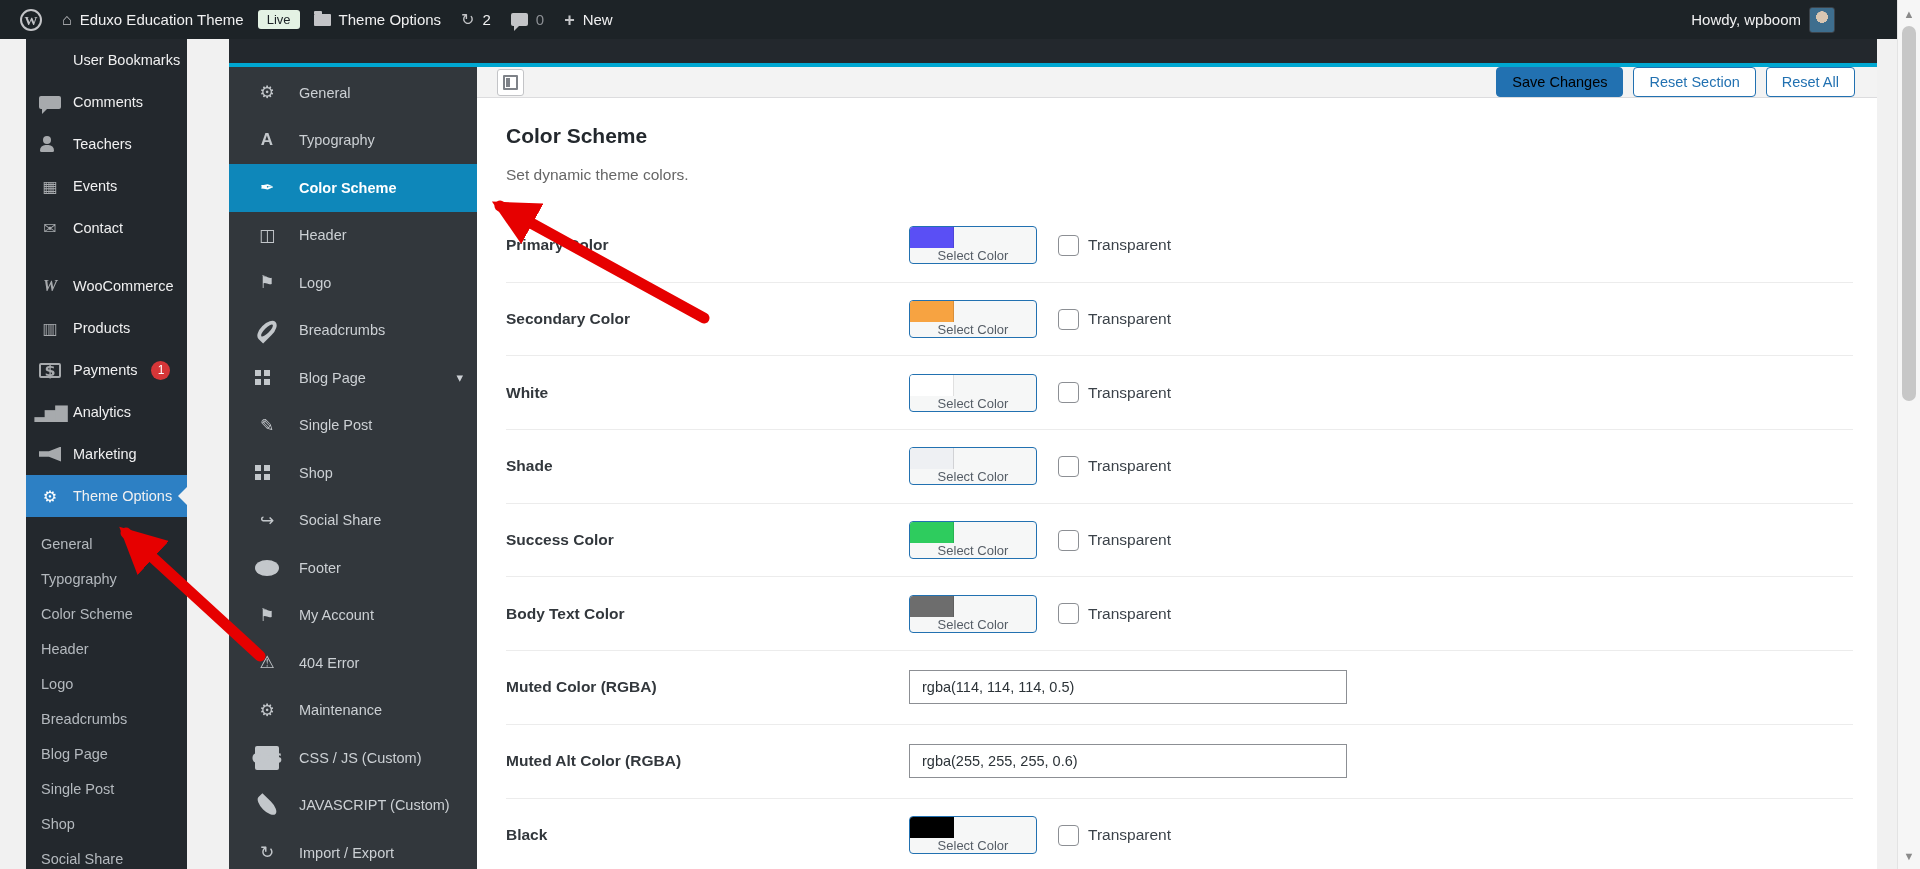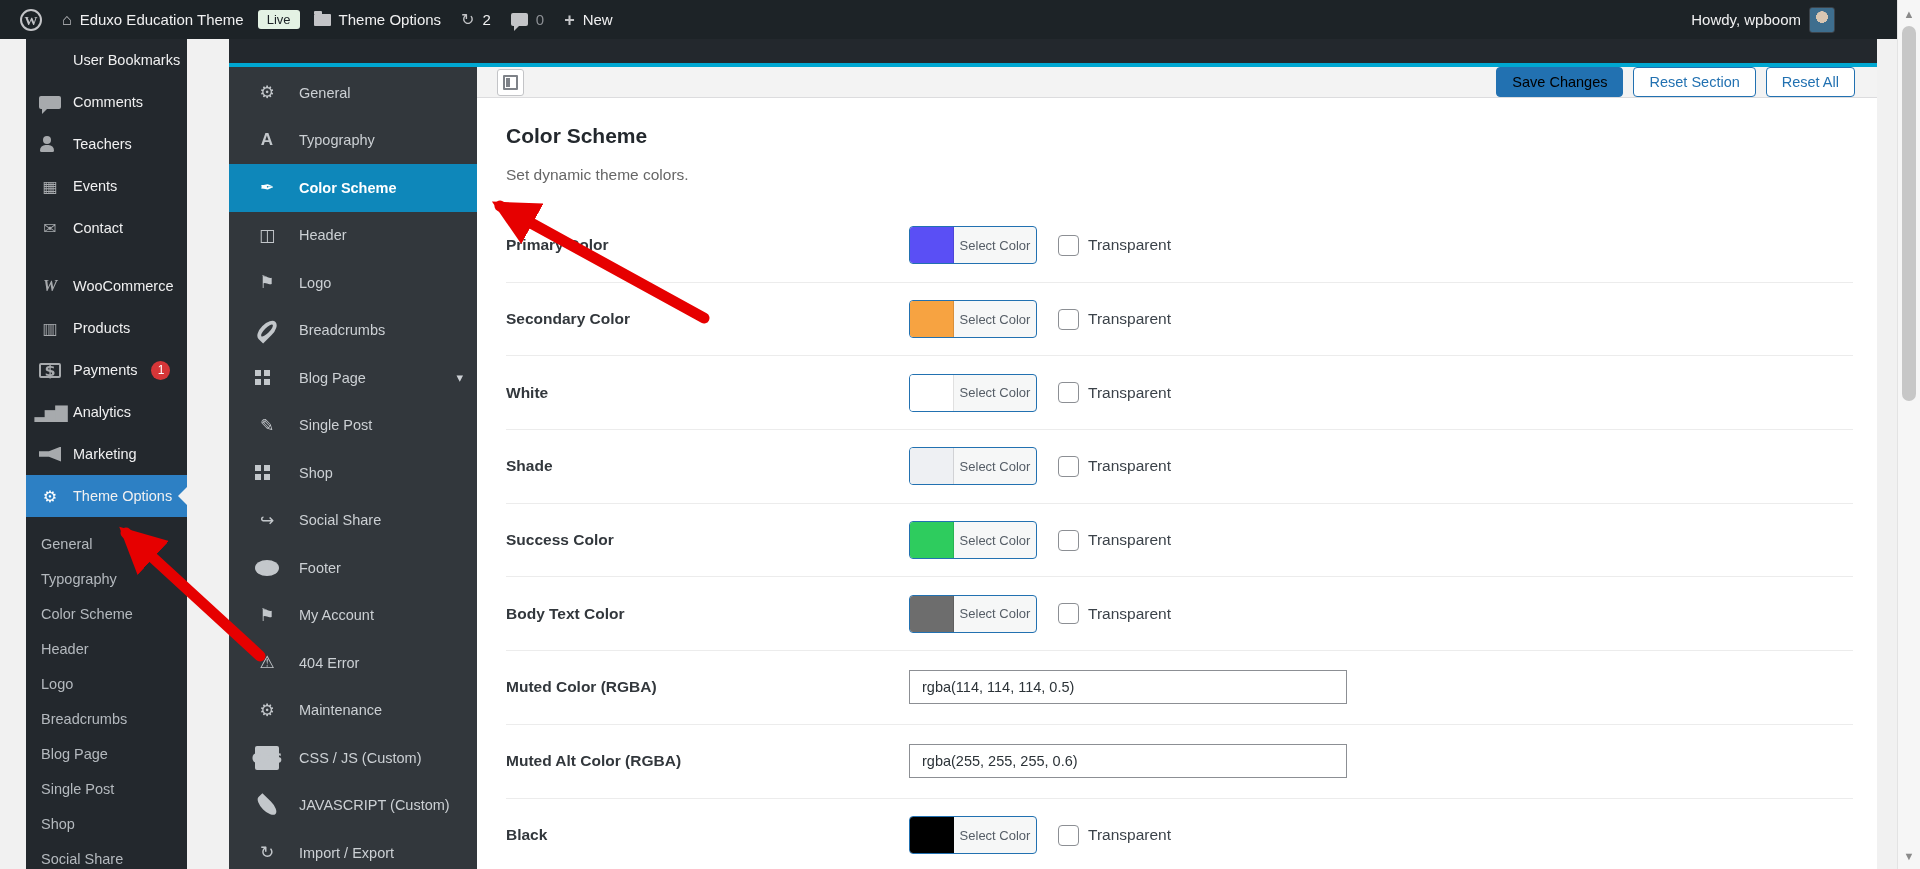--- a/index.html
+++ b/index.html
@@ -73,21 +73,21 @@
   .btn-secondary{background:#fff;color:var(--blue);}
 
   .content-body{flex:1;padding:24px 24px 0 29px;}
   .section-title{font-size:21px;font-weight:600;color:#23282d;line-height:28px;}
   .section-desc{margin-top:15px;font-size:15.5px;color:#666;line-height:20px;}
   .rows{margin-top:24px;}
   .row{height:73.7px;display:flex;align-items:center;border-bottom:1px solid #ececec;}
   .row:last-child{border-bottom:none;}
   .row-label{width:403px;font-size:15.5px;font-weight:600;color:#32373c;}
   .color-ctl{width:128px;height:38px;border:1px solid var(--blue);border-radius:4px;background:#f6f7f7;
-    display:flex;overflow:hidden;cursor:pointer;}
+    display:flex;overflow:hidden;cursor:pointer;flex-direction:column;}
   .swatch{width:44px;height:100%;border-right:1px solid rgba(0,0,0,.12);}
   .ctl-text{flex:1;display:flex;align-items:center;justify-content:center;font-size:13px;color:#555d66;}
   .chk{display:flex;align-items:center;gap:9px;margin-left:21px;cursor:pointer;}
   .chk-box{width:21px;height:21px;background:#fff;border:1px solid #8c8f94;border-radius:4px;}
   .chk-label{font-size:15.5px;color:#3c434a;}
   .txt-input{width:438px;height:34px;border:1px solid #8c8f94;border-radius:0;padding:0 12px;
     font-size:14.5px;color:#2c3338;font-family:inherit;background:#fff;}
 
   
   .gi-folder-icon{width:17px;height:12px;background:#c3c4c7;border-radius:1px;position:relative;display:inline-block;}

